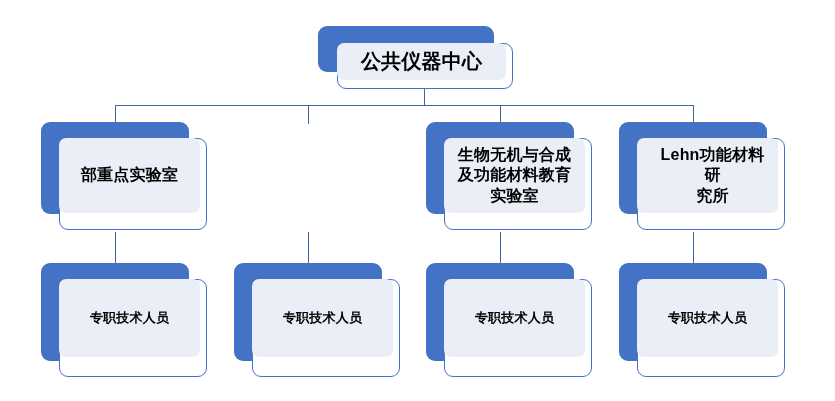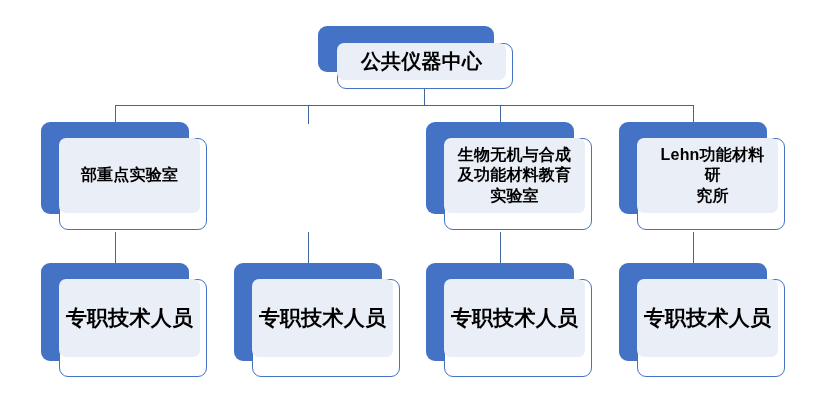--- a/index.html
+++ b/index.html
@@ -63,21 +63,21 @@
     color: #000000;
     text-align: center;
     line-height: 1.28;
     white-space: pre-line;
     letter-spacing: 0.2px;
   }
 
   
   .root .label      { font-size: 20px; }
   .level2 .label    { font-size: 16px; }
-  .level3 .label    { font-size: 21px; }
+  .level3 .label    { font-size: 13px; }
 </style>
 </head>
 <body>
 
 <div id="canvas">
 
   <div class="conn v" style="left:424px; top:88px; height:18px;"></div>
   <div class="conn h" style="left:115px; top:105px; width:579px;"></div>
   <div class="conn v" style="left:115px; top:105px; height:19px;"></div>
   <div class="conn v" style="left:308px; top:105px; height:19px;"></div>

